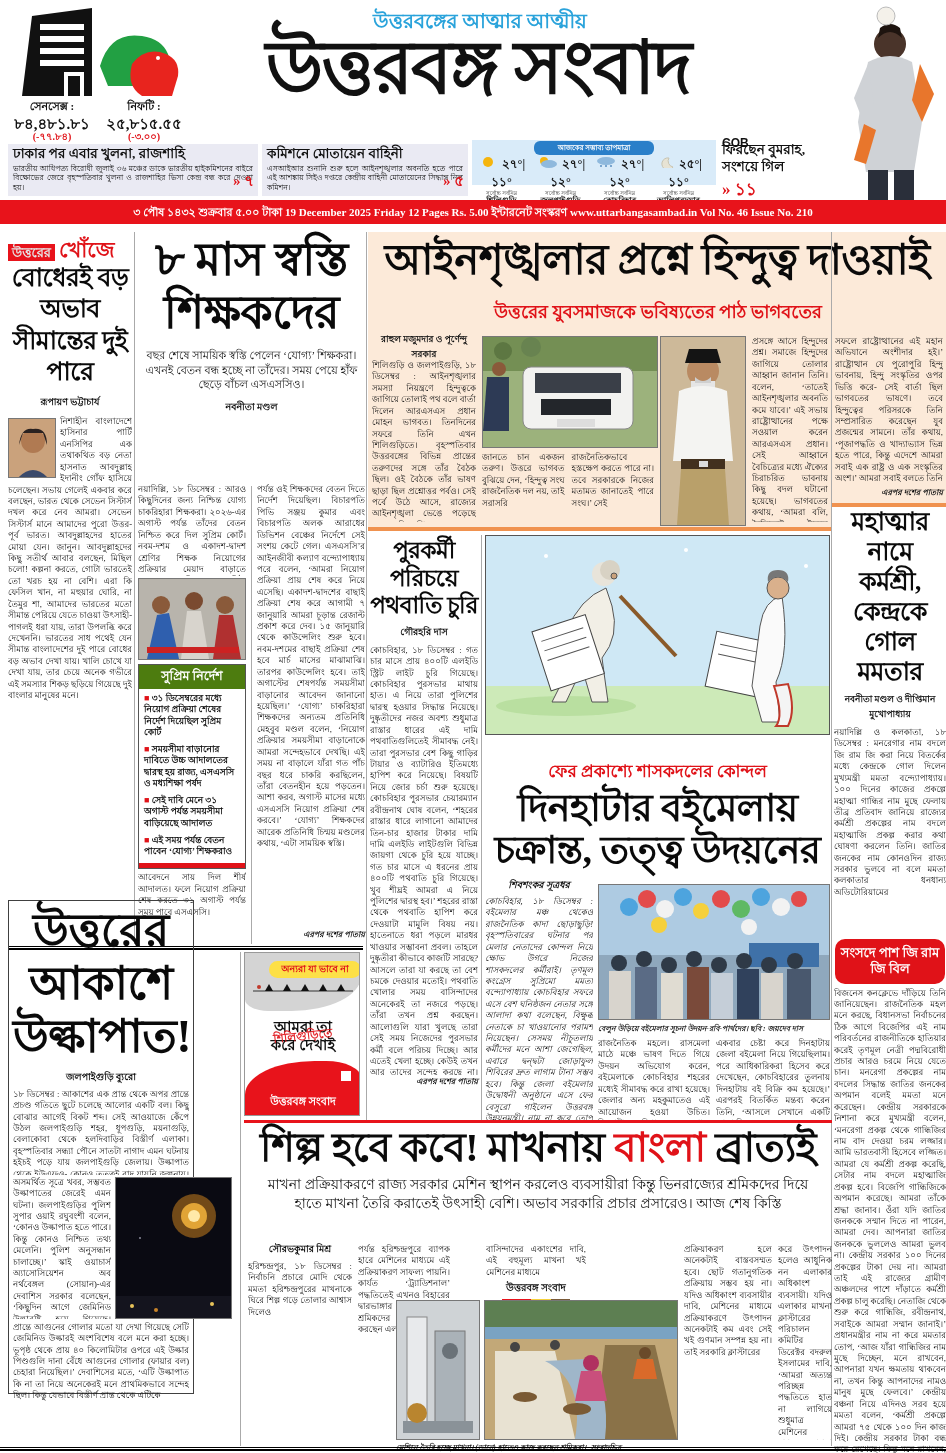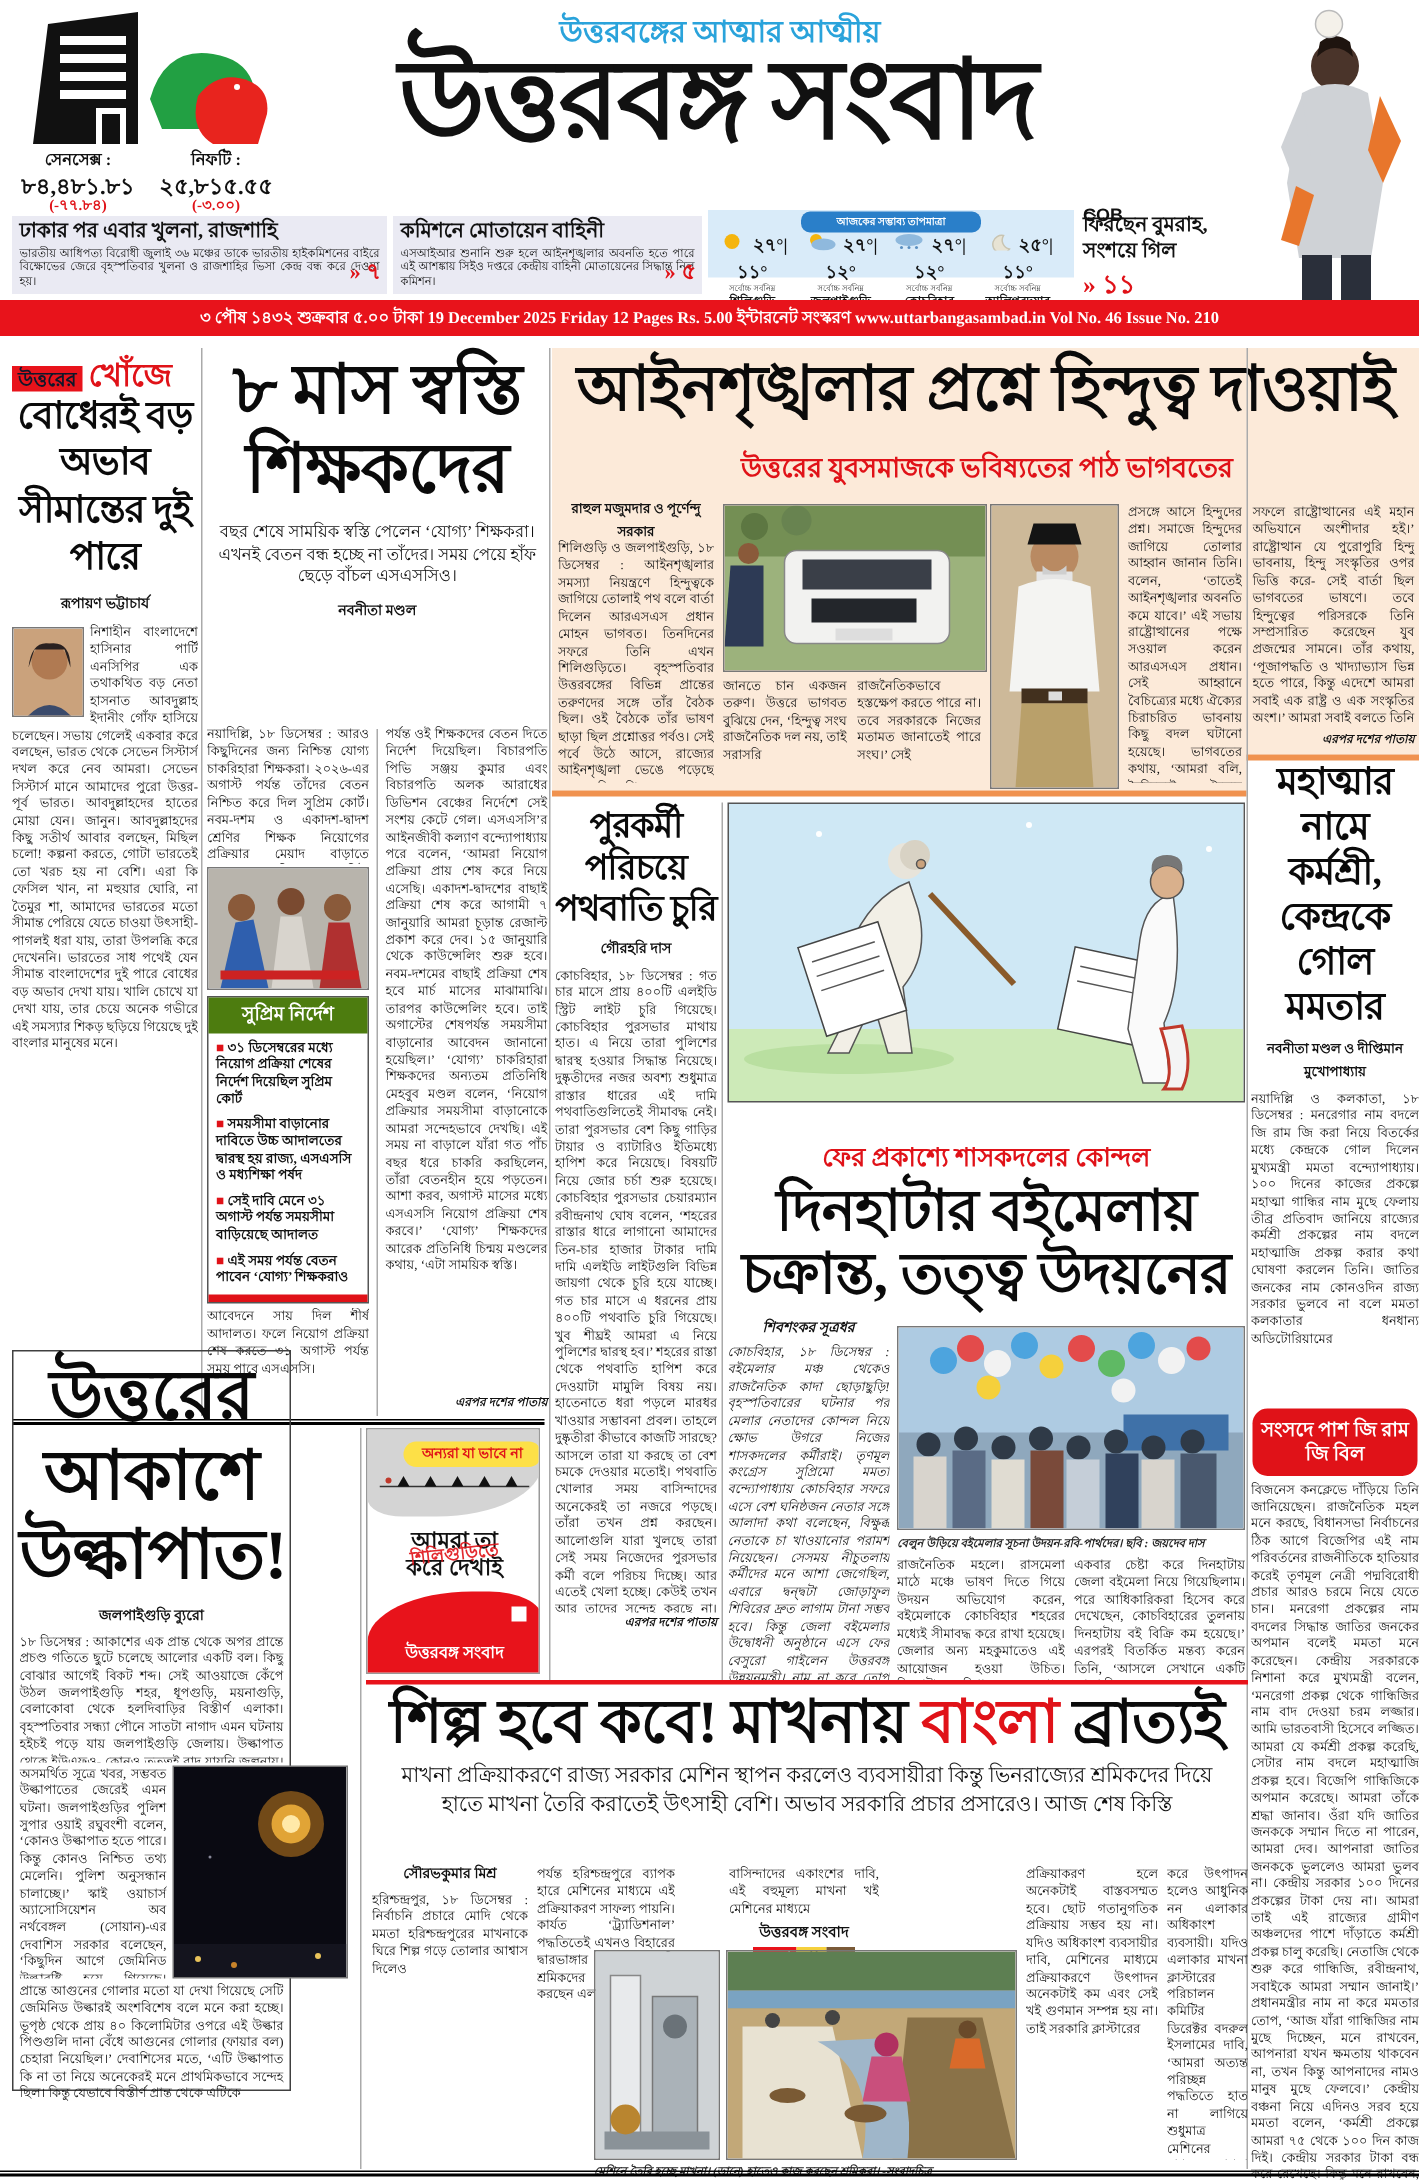--- a/index.html
+++ b/index.html
@@ -135,21 +135,21 @@
     <span class="red bold" style="font-size:17px;">» <span>১১</span></span>
   </div>
 </div>
 
 <div class="abs c" style="left:0;top:200px;width:946px;height:24px;background:#e8131b;color:#fff;font-size:11px;font-weight:bold;line-height:24px;overflow:hidden;">
   <span>৩ পৌষ ১৪৩২ শুক্রবার ৫.০০ টাকা 19 December 2025 Friday 12 Pages Rs. 5.00 ইন্টারনেট সংস্করণ www.uttarbangasambad.in Vol No. 46 Issue No. 210</span>
 </div>
 
 <div class="abs" style="left:8px;top:234px;width:124px;height:710px;">
   <div style="height:22px;">
-    <span style="background:#e8131b;color:#0f172a;font-weight:bold;font-size:13px;padding:1px 4px;">উত্তরের</span>
+    <span style="background:#e8131b;color:#e5e5e5;font-weight:bold;font-size:13px;padding:1px 4px;">উত্তরের</span>
     <span class="red bold" style="font-size:21px;">খোঁজে</span>
   </div>
   <div class="headline c" style="font-size:25px;line-height:1.25;margin-top:6px;">বোধেরই বড় অভাব সীমান্তের দুই পারে</div>
   <div class="byline" style="margin-top:8px;">রূপায়ণ ভট্টাচার্য</div>
   <div class="body-txt j" style="margin-top:6px;height:520px;">
     <span class="photo" style="position:relative;float:left;width:48px;height:60px;margin:2px 4px 2px 0;display:block;">
       <svg width="48" height="60">
           <rect width="48" height="60" fill="#caa27c"></rect>
           <circle cx="24" cy="22" r="12" fill="#b07a52"></circle>
           <path d="M10,26 q2,-18 14,-16 q14,-2 14,16 l-4,-12 -20,0z" fill="#2a2120"></path>

